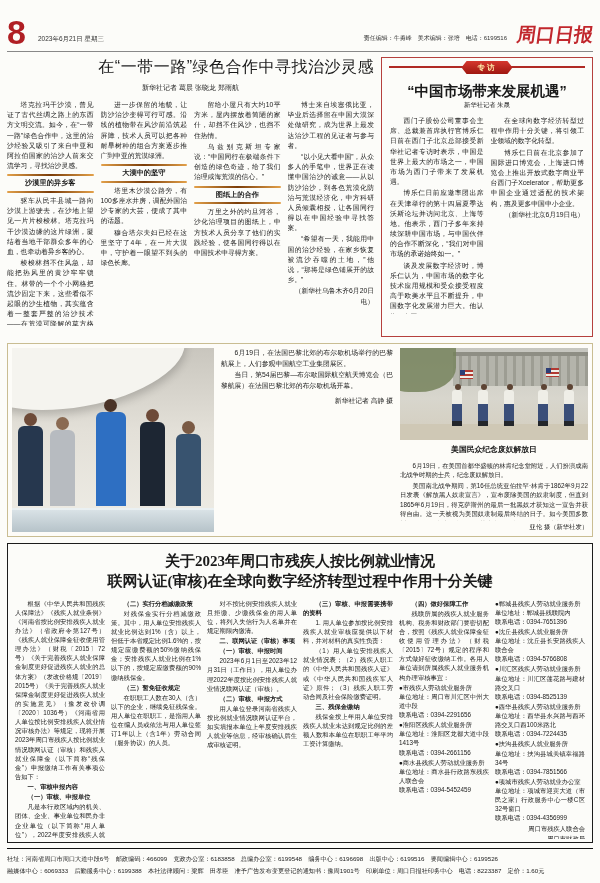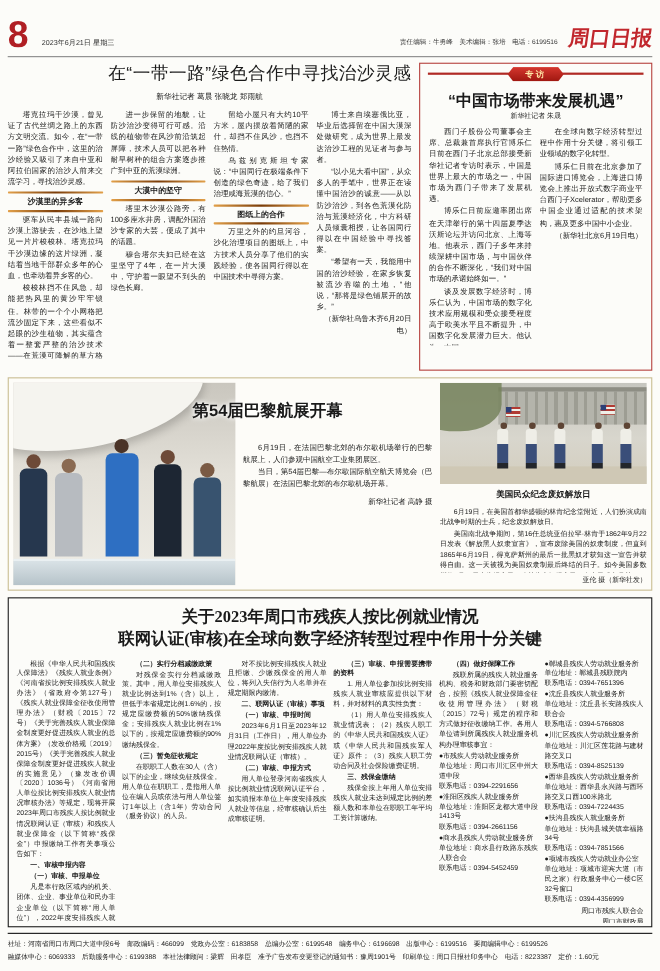--- a/index.html
+++ b/index.html
@@ -179,21 +179,20 @@
       <div class="pl-fuselage"></div>
       <div class="pp pp1"></div>
       <div class="pp pp2"></div>
       <div class="pp pp3"></div>
       <div class="pp pp4"></div>
       <div class="pp pp5"></div>
       <div class="pl-case"></div>
     </div>
 
     <div class="midcol">
-      <div class="photo-title">第54届巴黎航展开幕</div>
       <div class="mcap">
         <p>6月19日，在法国巴黎北郊的布尔歇机场举行的巴黎航展上，人们参观中国航空工业集团展区。</p>
         <p>当日，第54届巴黎—布尔歇国际航空航天博览会（巴黎航展）在法国巴黎北郊的布尔歇机场开幕。</p>
       </div>
       <div class="mcredit">新华社记者 高静 摄</div>
     </div>
 
     <div class="rightcol">
       <div class="photoR">
         <div class="pr-bldg"></div>

